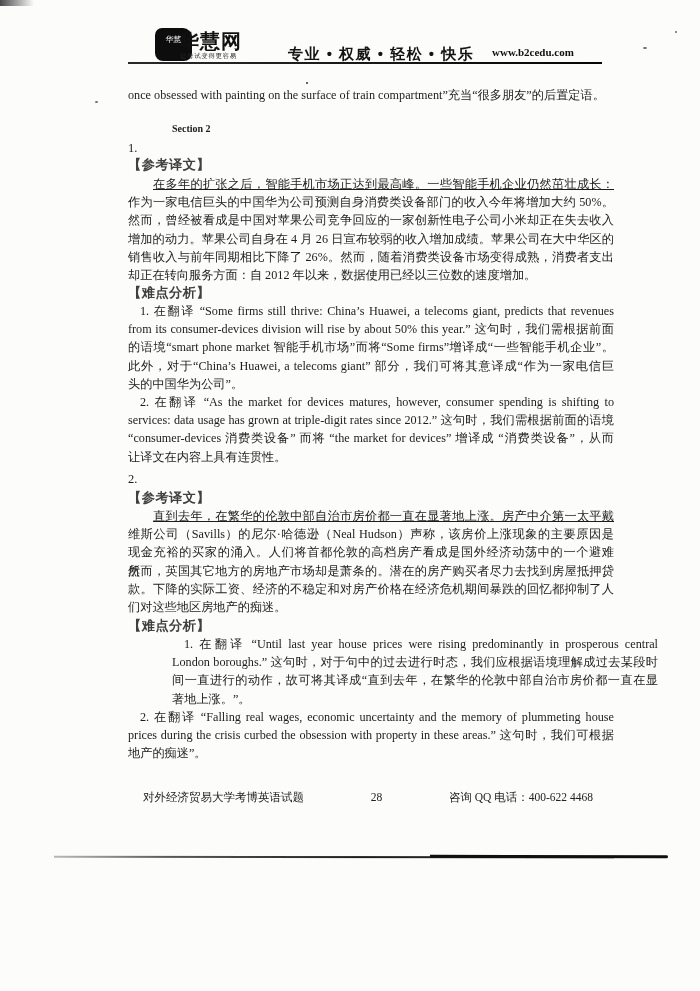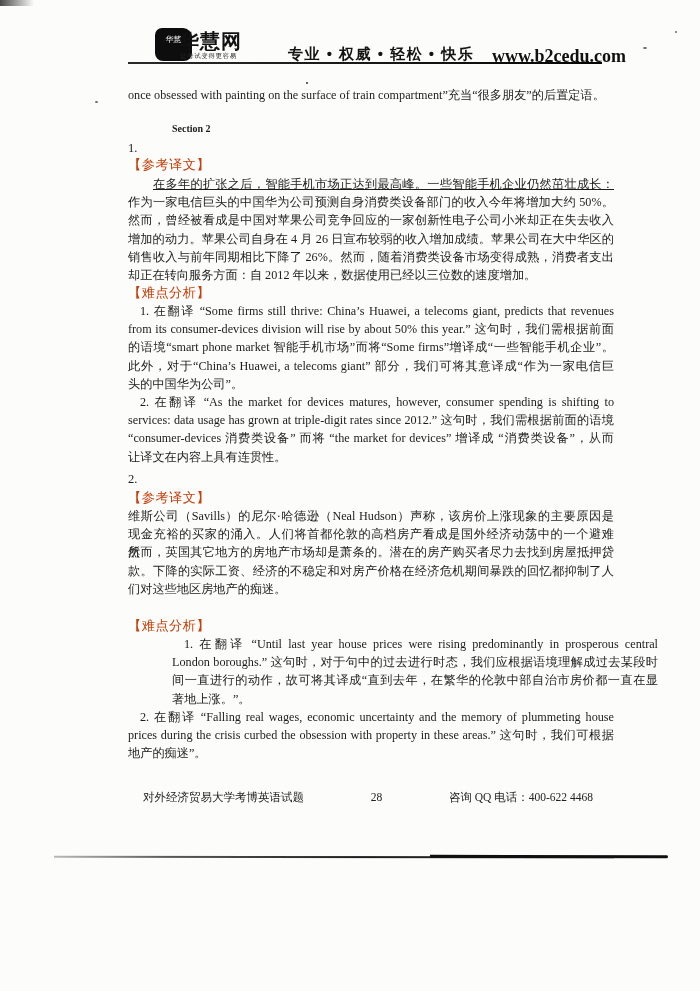--- a/index.html
+++ b/index.html
@@ -30,42 +30,42 @@
     font-family:"Liberation Sans",sans-serif;
   }
   .slogan{
     position:absolute;left:288px;top:45px;
     font-family:"Liberation Sans","DejaVu Sans",sans-serif;
     font-weight:bold;font-size:15px;letter-spacing:1.5px;color:#141414;
     white-space:nowrap;
   }
   .website{
     position:absolute;left:492px;top:46px;
-    font-weight:bold;font-size:18px;color:#101010;white-space:nowrap;
+    font-weight:bold;font-size:11px;color:#101010;white-space:nowrap;
   }
   .hrule{
     position:absolute;left:128px;top:62px;width:474px;height:2.4px;
     background:linear-gradient(to right,#2a2a2a,#050505);
   }
   
   .col{left:128px;width:486px;}
   .ln{
     height:18.2px;line-height:18.2px;font-size:12.2px;
     text-align:justify;text-align-last:justify;
     white-space:normal;overflow:visible;
   }
   .ln.end{text-align-last:left;}
   .ln.ind{text-indent:25px;text-decoration:underline;}
   .ln.pind{text-indent:12px;}
   .sec-head{font-weight:bold;font-size:10px;line-height:16px;margin-left:44px;}
   .num{font-size:12.5px;line-height:16px;}
   .hd{
-    font-weight:normal;font-size:13.2px;line-height:17px;
+    font-weight:bold;font-size:13.2px;line-height:17px;
     font-family:"Liberation Sans","DejaVu Sans",sans-serif;
-    letter-spacing:0.5px;color:#c2410c;
+    letter-spacing:0.5px;color:#404040;
   }
   
   .footer{
     left:128px;top:790px;width:485px;display:flex;
     justify-content:space-between;align-items:baseline;
     box-sizing:border-box;padding-left:15px;padding-right:20px;
     font-size:11.5px;color:#222;
   }
   .footer .fpage{font-size:11.5px;}
   
@@ -139,20 +139,21 @@
     <div class="ln pind">2. 在翻译 “As the market for devices matures, however, consumer spending is shifting to</div>
     <div class="ln">services: data usage has grown at triple-digit rates since 2012.” 这句时，我们需根据前面的语境</div>
     <div class="ln">“consumer-devices 消费类设备” 而将 “the market for devices” 增译成 “消费类设备”，从而</div>
     <div class="ln end">让译文在内容上具有连贯性。</div>
   </div>
 
   <div class="abs col num" style="top:471px;">2.</div>
   <div class="abs col hd" style="top:489px;">【参考译文】</div>
 
   <div class="abs col" style="top:507px;">
+    <div class="ln ind">直到去年，在繁华的伦敦中部自治市房价都一直在显著地上涨。房产中介第一太平戴</div>
     <div class="ln">维斯公司（Savills）的尼尔·哈德逊（Neal Hudson）声称，该房价上涨现象的主要原因是</div>
     <div class="ln">现金充裕的买家的涌入。人们将首都伦敦的高档房产看成是国外经济动荡中的一个避难所。</div>
     <div class="ln">然而，英国其它地方的房地产市场却是萧条的。潜在的房产购买者尽力去找到房屋抵押贷</div>
     <div class="ln">款。下降的实际工资、经济的不稳定和对房产价格在经济危机期间暴跌的回忆都抑制了人</div>
     <div class="ln end">们对这些地区房地产的痴迷。</div>
   </div>
 
   <div class="abs col hd" style="top:617px;">【难点分析】</div>
 
   <div class="abs col" style="top:635px;margin-left:44px;">

